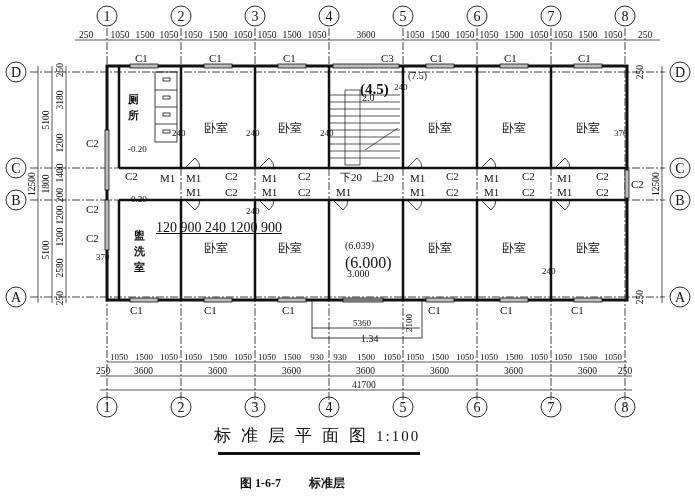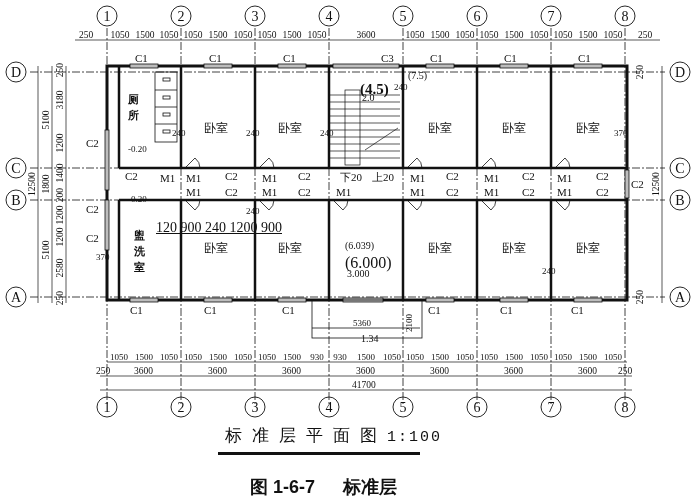--- a/index.html
+++ b/index.html
@@ -1,24 +1,24 @@
 <!DOCTYPE html>
 <html><head>
 <meta charset="utf-8">
 <style>
   html, body { margin:0; padding:0; background:#ffffff; }
   body { width:695px; height:500px; position:relative; overflow:hidden; font-family:"DejaVu Sans", sans-serif; color:#111; }
   #plan { position:absolute; left:0; top:0; width:695px; height:500px; }
   svg text { font-family:"Liberation Serif","DejaVu Serif", serif; fill:#111; }
   .dim { font-size:9.5px; }
   .axis { font-size:14px; }
-  .title-main { position:absolute; left:225px; top:424px; font-family:Liberation Mono, monospace; font-size:17px; letter-spacing:10px; }
+  .title-main { position:absolute; left:214px; top:424px; font-family:Liberation Serif, serif; font-size:17px; letter-spacing:10px; }
   .title-main .scale { letter-spacing:2px; font-size:15px; }
   .title-underline { position:absolute; left:218px; top:452px; width:202px; height:3px; background:#111; }
-  .caption { position:absolute; left:250px; top:475px; font-family:Liberation Sans, sans-serif; font-weight:bold; font-size:18px; }
+  .caption { position:absolute; left:240px; top:475px; font-family:Liberation Serif, serif; font-weight:bold; font-size:12px; }
   .caption .sp { display:inline-block; width:28px; }
 </style>
 </head>
 <body>
 
 <svg id="plan" viewBox="0 0 695 500" xmlns="http://www.w3.org/2000/svg">
 
   <g stroke="#111" stroke-width="0.8" stroke-dasharray="8,2,2,2" fill="none">
     <line x1="107" y1="28" x2="107" y2="405"></line>
     <line x1="181" y1="28" x2="181" y2="405"></line>

